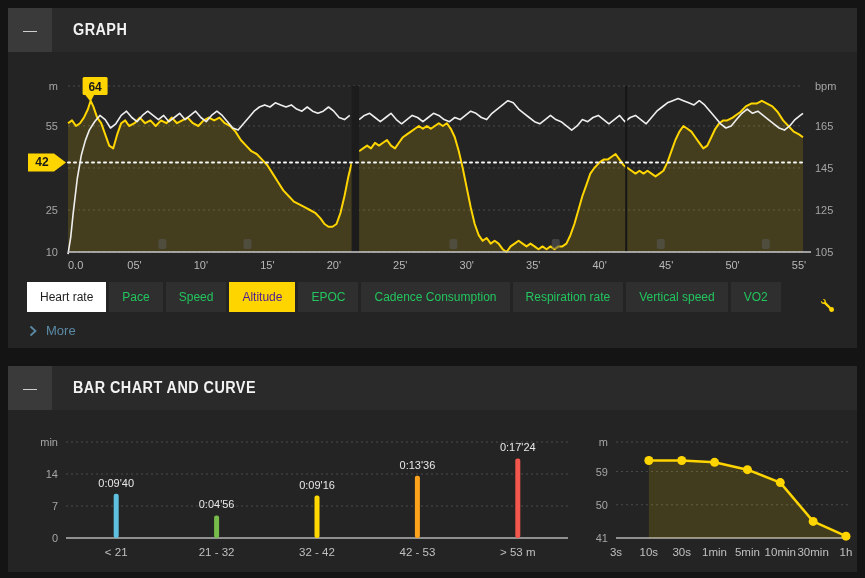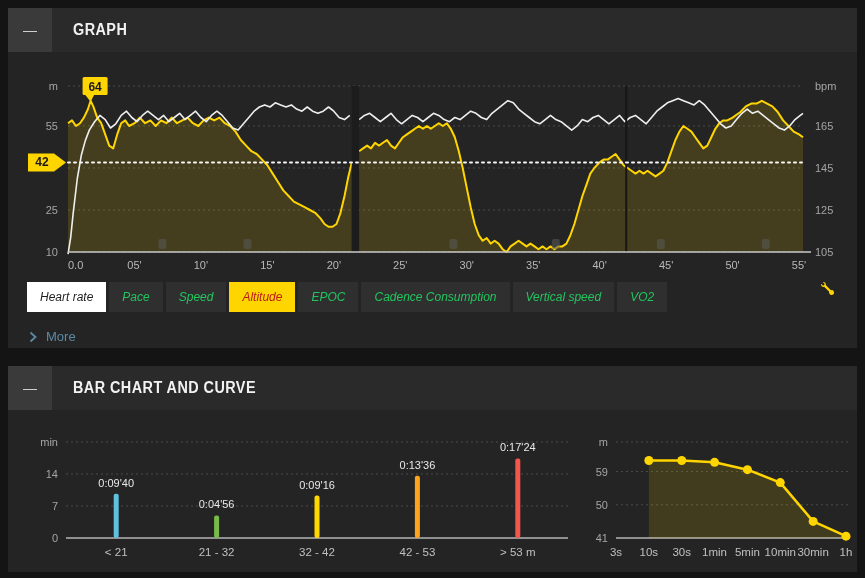--- a/index.html
+++ b/index.html
@@ -5,24 +5,24 @@
   html,body{margin:0;padding:0;background:#141414;}
   body{width:865px;height:578px;overflow:hidden;font-family:"Liberation Sans",sans-serif;}
   .page{position:relative;width:865px;height:578px;background:#141414;}
   .card{position:absolute;left:8px;width:849px;background:#242424;}
   #graph-card{top:8px;height:340px;}
   #bars-card{top:366px;height:206px;}
   .card-header{height:44px;background:#2a2a2a;display:flex;align-items:center;}
   .collapse-box{width:44px;height:44px;background:#3a3a3a;display:flex;align-items:center;justify-content:center;color:#cfcfcf;font-size:14px;cursor:pointer;user-select:none;}
   .card-title{margin-left:21px;color:#f2f2f2;font-size:16px;font-weight:bold;letter-spacing:.5px;transform:scaleX(.9);transform-origin:left center;white-space:nowrap;}
   #main-chart{display:block;margin-top:20px;}
-  .tab-row{display:flex;align-items:flex-start;gap:3px;margin:2px 19px 6px 19px;font-style:italic;}
+  .tab-row{display:flex;align-items:flex-end;gap:3px;margin:2px 19px 0 19px;}
   .tab{height:30px;display:flex;align-items:center;padding:0 13px;background:#2f2f2f;color:#22c55e;font-size:12px;cursor:pointer;white-space:nowrap;}
   .tab.active-white{background:#ffffff;color:#1d1d1d;}
-  .tab.active-yellow{background:#ffd500;color:#b91c1c;}
+  .tab.active-yellow{background:#ffd500;color:#4c1d95;}
   .tools{margin-left:auto;display:flex;align-items:center;gap:7px;color:#d2d2d2;font-size:12.5px;cursor:pointer;padding:0 4px;}
   .more{display:inline-flex;align-items:center;gap:9px;color:#5b8aa5;font-size:13px;margin:11px 0 16px 21px;cursor:pointer;}
   #bar-chart{position:absolute;left:12px;top:66px;}
   #curve-chart{position:absolute;left:570px;top:66px;}
   text{font-family:"Liberation Sans",sans-serif;}
 </style>
 </head>
 <body>
 
 <div class="page">
@@ -86,20 +86,21 @@
       </svg>
 
     <div class="tab-row" id="tab-row">
 
       <div class="tab active-white">Heart rate</div>
         <div class="tab">Pace</div>
         <div class="tab">Speed</div>
         <div class="tab active-yellow">Altitude</div>
         <div class="tab">EPOC</div>
         <div class="tab">Cadence Consumption</div>
+        <div class="tab">Respiration rate</div>
         <div class="tab">Vertical speed</div>
         <div class="tab">VO2</div>
         <div class="tools">
         <svg width="13" height="13" viewBox="0 0 16 16">
           <path id="wrench-path" d="M.102 2.223A3.004 3.004 0 0 0 3.78 5.897l6.341 6.252A3.003 3.003 0 0 0 13 16a3 3 0 1 0-.851-5.878L5.897 3.781A3.004 3.004 0 0 0 2.223.1l2.141 2.142L4 4l-1.757.364z" fill="#ffd500"></path>
         </svg>
 
       </div>
     </div>
 

